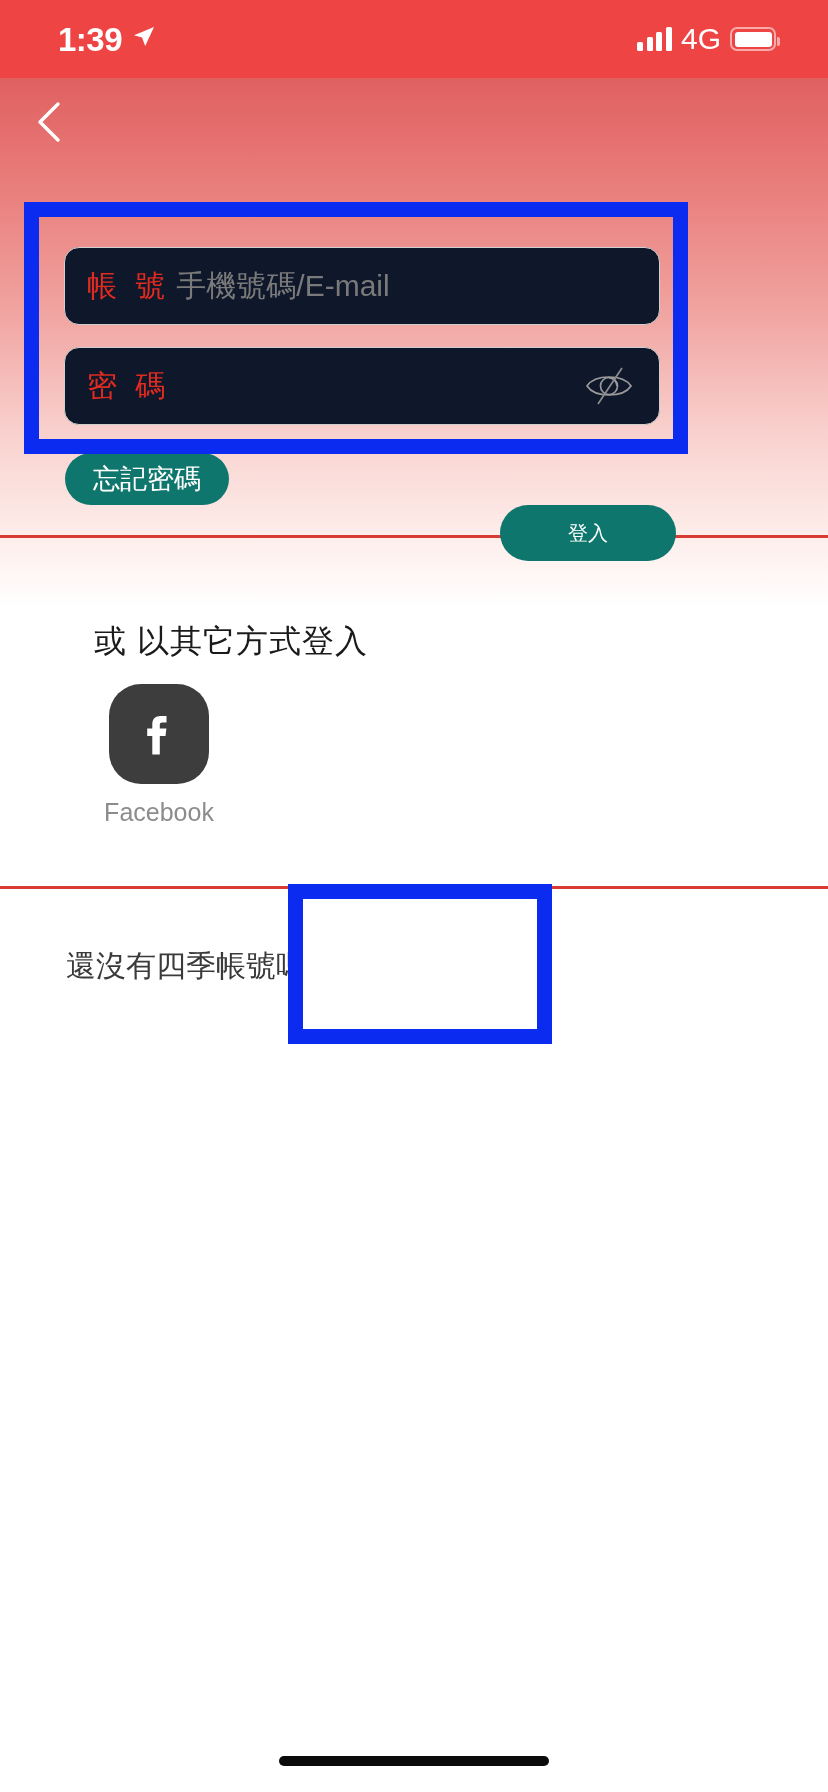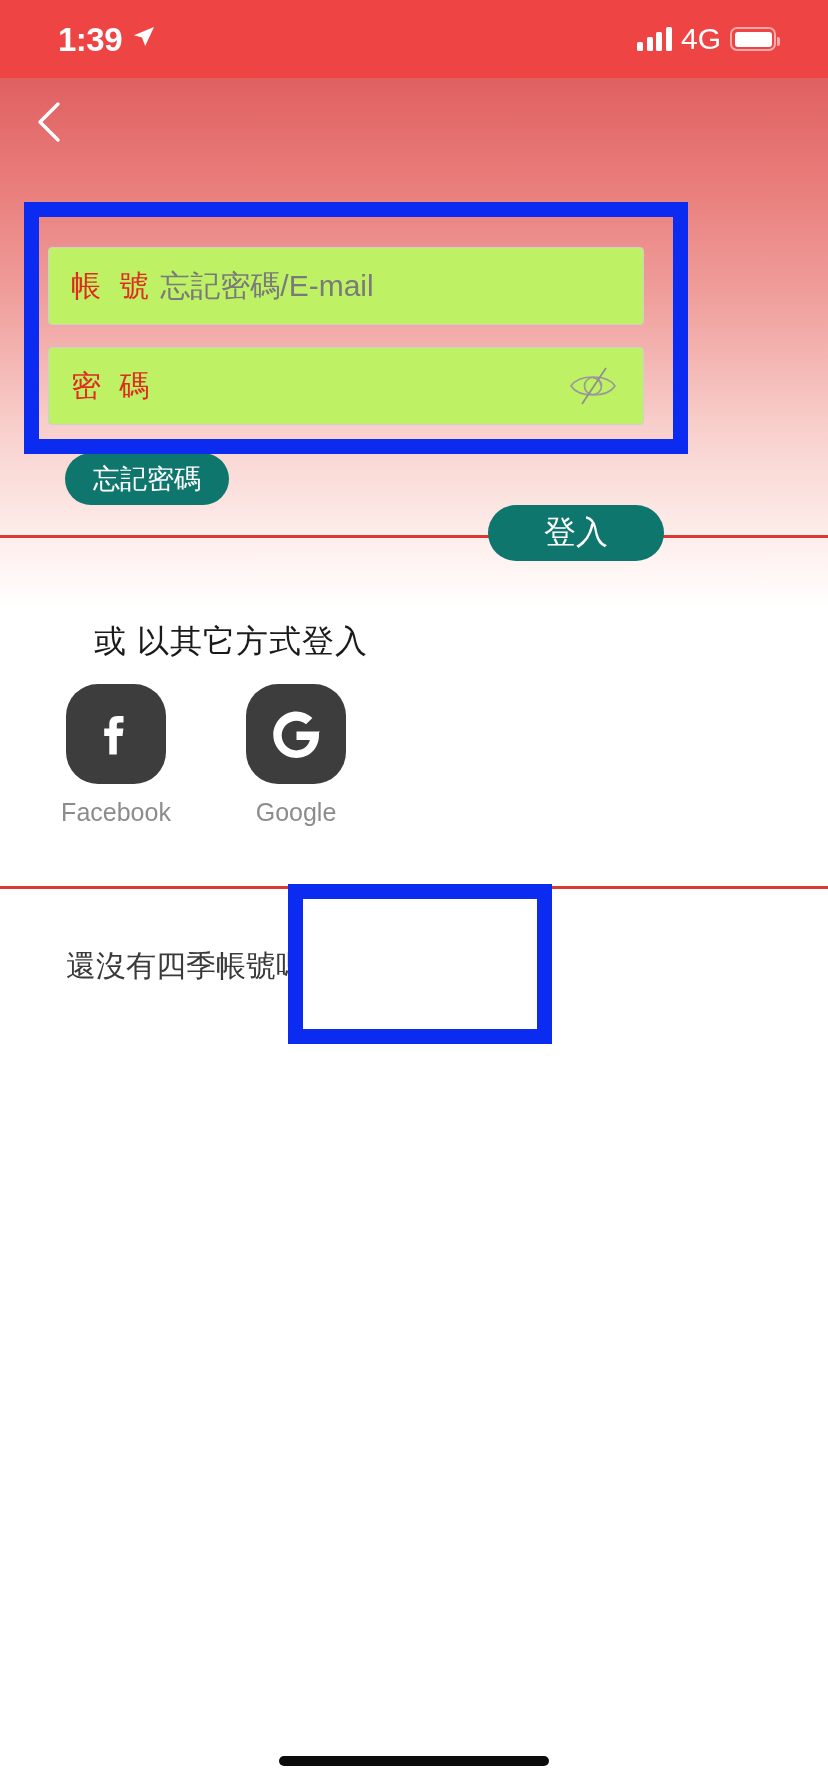--- a/index.html
+++ b/index.html
@@ -122,25 +122,25 @@
     display: flex;
     align-items: center;
     justify-content: center;
     z-index: 12;
     cursor: pointer;
   }
 
   
   .field {
     position: absolute;
-    left: 48px;
+    left: 64px;
     width: 596px;
     height: 78px;
-    background: #bef264;
-    border-radius: 4px;
+    background: #0f172a;
+    border-radius: 15px;
     border: 1px solid #cfcfcf;
     box-sizing: border-box;
     display: flex;
     align-items: center;
     padding: 0 22px;
     z-index: 12;
   }
   #account-field { top: 247px; }
   #password-field { top: 347px; }
 
@@ -180,24 +180,24 @@
   }
   #forgot-pw-btn {
     top: 453px;
     left: 65px;
     width: 164px;
     height: 52px;
     font-size: 27px;
   }
   #login-btn {
     top: 505px;
-    left: 488px;
+    left: 500px;
     width: 176px;
     height: 56px;
-    font-size: 32px;
+    font-size: 20px;
   }
   #register-btn {
     position: static;
     width: 172px;
     height: 56px;
     font-size: 30px;
     flex: 0 0 auto;
   }
 
   
@@ -230,20 +230,21 @@
     display: flex;
     gap: 80px;
     z-index: 6;
   }
   .social-item {
     width: 100px;
     display: flex;
     flex-direction: column;
     align-items: center;
     cursor: pointer;
+    margin-left: 43px;
   }
   .social-icon {
     width: 100px;
     height: 100px;
     background: #3D3D3D;
     border-radius: 32px;
     display: flex;
     align-items: center;
     justify-content: center;
   }
@@ -338,21 +339,21 @@
 <div class="back-btn">
   <span>
     <svg width="34" height="44" viewBox="0 0 34 44">
       <path d="M26 4 L8 22 L26 40" fill="none" stroke="#ffffff" stroke-width="3.4" stroke-linecap="round" stroke-linejoin="round"></path>
     </svg>
   </span>
 </div>
 
 <div class="field" id="account-field">
   <span class="field-label">帳 號</span>
-  <span class="field-placeholder">忘記密碼/E-mail</span>
+  <span class="field-placeholder">手機號碼/E-mail</span>
 </div>
 
 <div class="field" id="password-field">
   <span class="field-label">密 碼</span>
   <span class="eye-toggle">
     <svg width="52" height="40" viewBox="0 0 52 40">
       <path d="M4 20 C12 8, 40 8, 48 20 C40 32, 12 32, 4 20 Z" fill="none" stroke="#9a9a9a" stroke-width="1.7"></path>
       <circle cx="26" cy="20" r="8.5" fill="none" stroke="#9a9a9a" stroke-width="1.7"></circle>
       <path d="M34 20 a8 8 0 0 0 -8 -8" fill="none" stroke="#9a9a9a" stroke-width="1.7"></path>
       <line x1="39" y1="2" x2="15" y2="38" stroke="#8d8d8d" stroke-width="1.7"></line>
@@ -373,28 +374,20 @@
 <div class="social-row">
   <div class="social-item">
     <div class="social-icon">
       <svg width="56" height="56" viewBox="0 0 56 56">
         <path d="M35.5 16.5 h-4.3 c-1.6 0 -2.4 0.8 -2.4 2.5 v3.6 h6.6 l-0.9 7.3 h-5.7 v18.6 h-7.5 V29.9 h-5.1 v-7.3 h5.1 v-4.4 c0 -5.3 3.1 -8.2 8.2 -8.2 h6 z" fill="#ffffff"></path>
       </svg>
     </div>
     <div class="social-label">Facebook</div>
   </div>
 
-  <div class="social-item">
-    <div class="social-icon">
-      <svg width="58" height="58" viewBox="0 0 58 58">
-        <path d="M53 26.5 H29.5 v8.6 h13.4 c-1.6 6.2 -6.9 10.3 -13.4 10.3 c-8.2 0 -14.8 -6.6 -14.8 -14.8 c0 -8.2 6.6 -14.8 14.8 -14.8 c3.6 0 6.9 1.3 9.5 3.5 l6.4 -6.4 C40.9 8.9 35.4 6.6 29.5 6.6 C16.7 6.6 6.3 17 6.3 29.8 C6.3 42.6 16.7 53 29.5 53 C41.6 53 52 44.2 52 29.8 C52 28.6 51.7 27.5 53 26.5 Z" fill="#ffffff"></path>
-      </svg>
-    </div>
-    <div class="social-label">Google</div>
-  </div>
 </div>
 
 <div class="divider" id="divider-bottom"></div>
 
 <div class="annot" id="annot-register"></div>
 
 <div class="register-row">
   <span class="register-text">還沒有四季帳號嗎?</span>
   <div class="pill" id="register-btn">註冊</div>
 </div>

